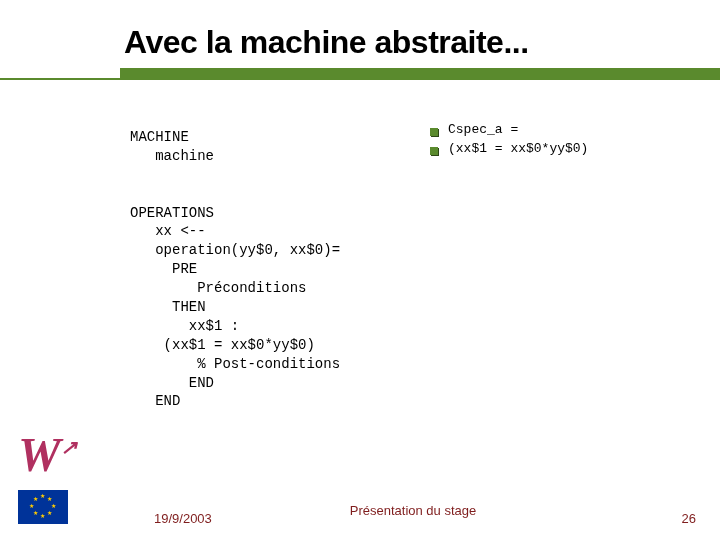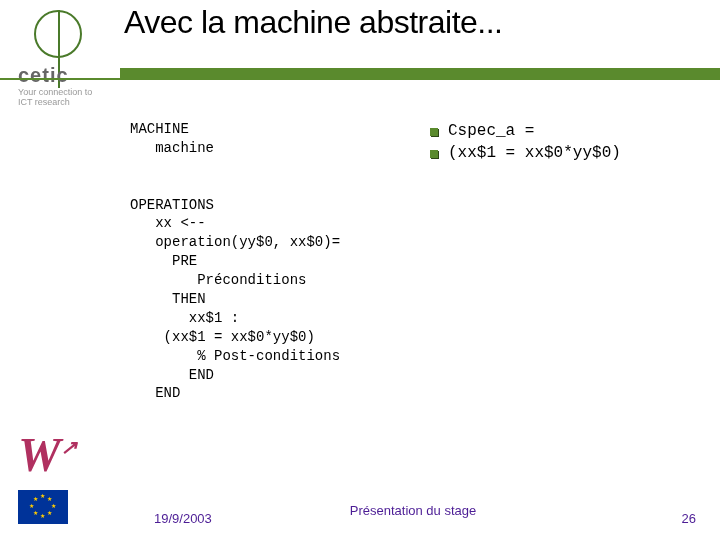--- a/index.html
+++ b/index.html
@@ -9,49 +9,40 @@
   .logo-cetic { position: absolute; left: 8px; top: 8px; width: 104px; height: 92px; }
   .cetic-circle { width: 48px; height: 48px; border: 2px solid #4a7a2a; border-radius: 50%; margin-left: 26px; margin-top: 2px; }
   .cetic-line { position: absolute; left: 50px; top: 2px; width: 2px; height: 78px; background: #4a7a2a; }
   .cetic-text { position: absolute; left: 10px; top: 56px; font-size: 20px; font-weight: bold; letter-spacing: 1px; color: #666; }
   .cetic-tag  { position: absolute; left: 10px; top: 80px; font-size: 9px; color: #999; line-height: 1.1; }
   .logo-w { position: absolute; left: 18px; bottom: 58px; font-family: Georgia, serif; font-size: 48px; font-style: italic; font-weight: bold; color: #b03060; }
   .logo-w .arrow { color: #b03060; font-size: 20px; vertical-align: super; }
   .flag { position: absolute; left: 18px; bottom: 16px; width: 50px; height: 34px; background: #003399; display: flex; align-items: center; justify-content: center; }
   .flag .stars { width: 26px; height: 26px; position: relative; }
   .flag .star { position: absolute; color: #ffcc00; font-size: 6px; }
-  .title { position: absolute; left: 124px; top: 4px; font-size: 32px; font-weight: normal; color: #000; letter-spacing: -0.5px; }
+  .title { position: absolute; left: 124px; top: 24px; font-size: 32px; font-weight: bold; color: #000; letter-spacing: -0.5px; }
   .title-rule { position: absolute; left: 0; top: 68px; width: 720px; height: 12px; }
   .title-rule .bar { position: absolute; left: 120px; top: 0; width: 600px; height: 12px; background: #5a8a2d; }
   .title-rule .thin { position: absolute; left: 0; top: 10px; width: 120px; height: 2px; background: #5a8a2d; }
   .content { position: absolute; left: 130px; top: 120px; right: 24px; bottom: 56px; }
-  .code-left { position: absolute; left: 0; top: 0; width: 300px; font-family: "Courier New", Courier, monospace; font-size: 14px; line-height: 1.35; white-space: pre; color: #000; }
-  .bullets { position: absolute; left: 300px; top: 2px; font-family: "Courier New", Courier, monospace; font-size: 16px; color: #000; }
+  .code-left { position: absolute; left: 0; top: 8px; width: 300px; font-family: "Courier New", Courier, monospace; font-size: 14px; line-height: 1.35; white-space: pre; color: #000; }
+  .bullets { position: absolute; left: 300px; top: 2px; font-family: "Courier New", Courier, monospace; font-size: 13px; color: #000; }
   .bullets .row { display: flex; align-items: flex-start; margin-bottom: 4px; }
   .bullets .sq { width: 8px; height: 8px; background: #5a8a2d; box-shadow: 1px 1px 0 #2d4716; margin-right: 10px; margin-top: 6px; flex-shrink: 0; }
-  .footer { position: absolute; left: 130px; right: 24px; bottom: 14px; height: 24px; font-size: 13px; color: #4c1d95; }
+  .footer { position: absolute; left: 130px; right: 24px; bottom: 14px; height: 24px; font-size: 13px; color: #7f1d1d; }
   .footer .date { position: absolute; left: 24px; bottom: 0; }
   .footer .mid  { position: absolute; left: 0; right: 0; text-align: center; bottom: 8px; }
   .footer .num  { position: absolute; right: 0; bottom: 0; }
 </style>
 </head>
 <body>
 
 <div class="slide">
 
   <div class="sidebar">
-    <div class="logo-cetic">
-      <div class="cetic-circle"></div>
-      <div class="cetic-line"></div>
-      <div class="cetic-text">cetic</div>
-      <div class="cetic-tag">
-        <span>Your connection to</span><br>
-        <span>ICT research</span>
-      </div>
-    </div>
     <div class="logo-w">
       <span>W</span><span class="arrow">↗</span>
     </div>
     <div class="flag">
       <div class="stars">
         <span class="star" style="left:10px;top:-2px">★</span>
         <span class="star" style="left:17px;top:1px">★</span>
         <span class="star" style="left:21px;top:8px">★</span>
         <span class="star" style="left:17px;top:15px">★</span>
         <span class="star" style="left:10px;top:18px">★</span>

